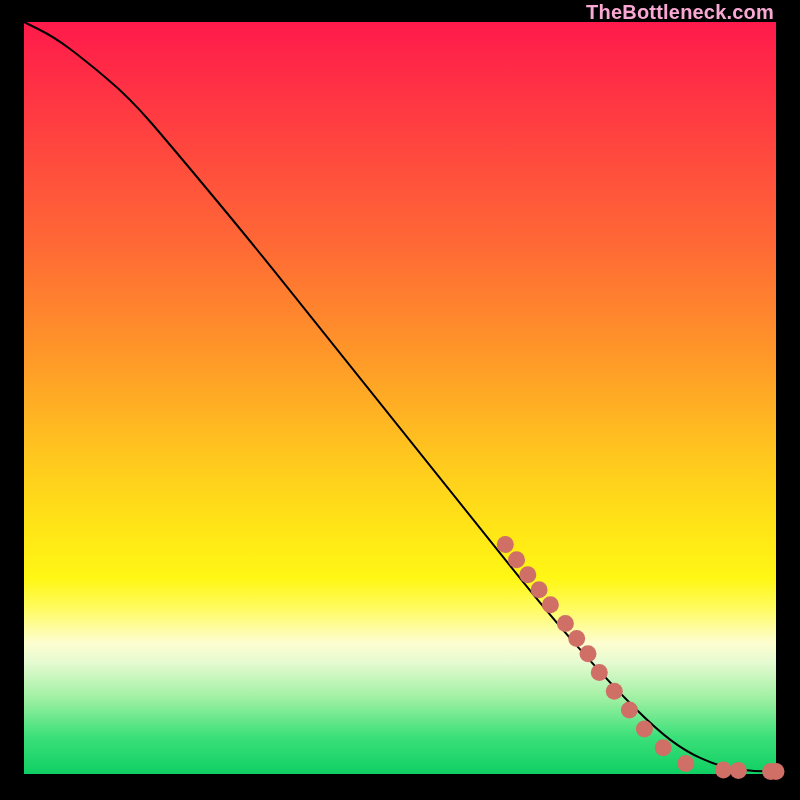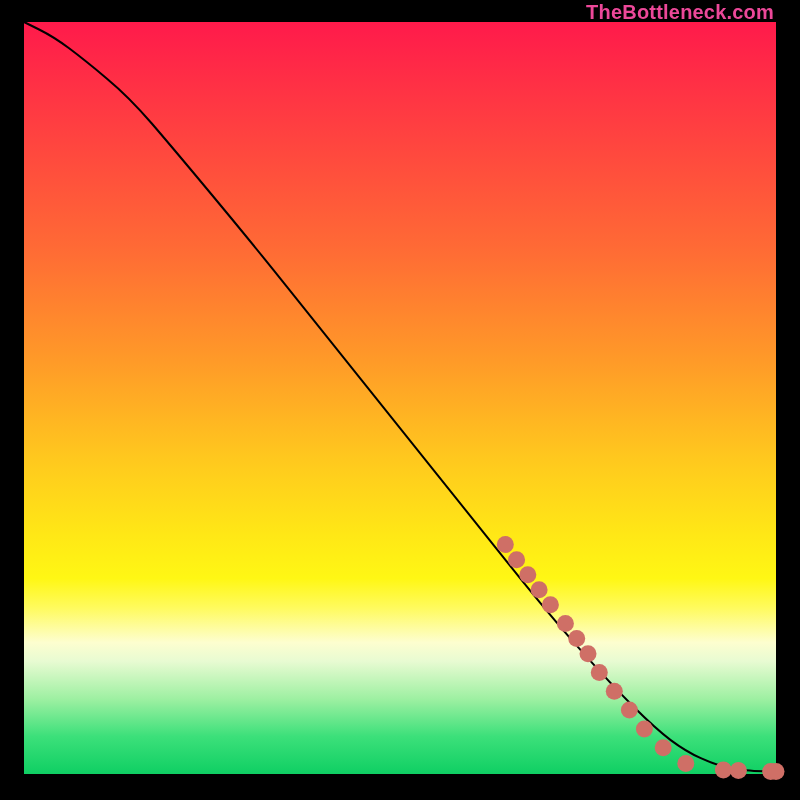--- a/index.html
+++ b/index.html
@@ -38,21 +38,21 @@
       #9ef0a2 90%,
       #3ce07a 95%,
       #0fcf63 100%
     );
   }
   .watermark {
     position: absolute;
     top: 2px;
     right: 26px;
     font: 600 20px/1 "Segoe UI", Arial, sans-serif;
-    color: #ec4899;
+    color: #f9a8d4;
     letter-spacing: 0.2px;
     user-select: none;
   }
   svg.curve {
     position: absolute;
     left: 0;
     top: 0;
     width: 752px;
     height: 752px;
     overflow: visible;

